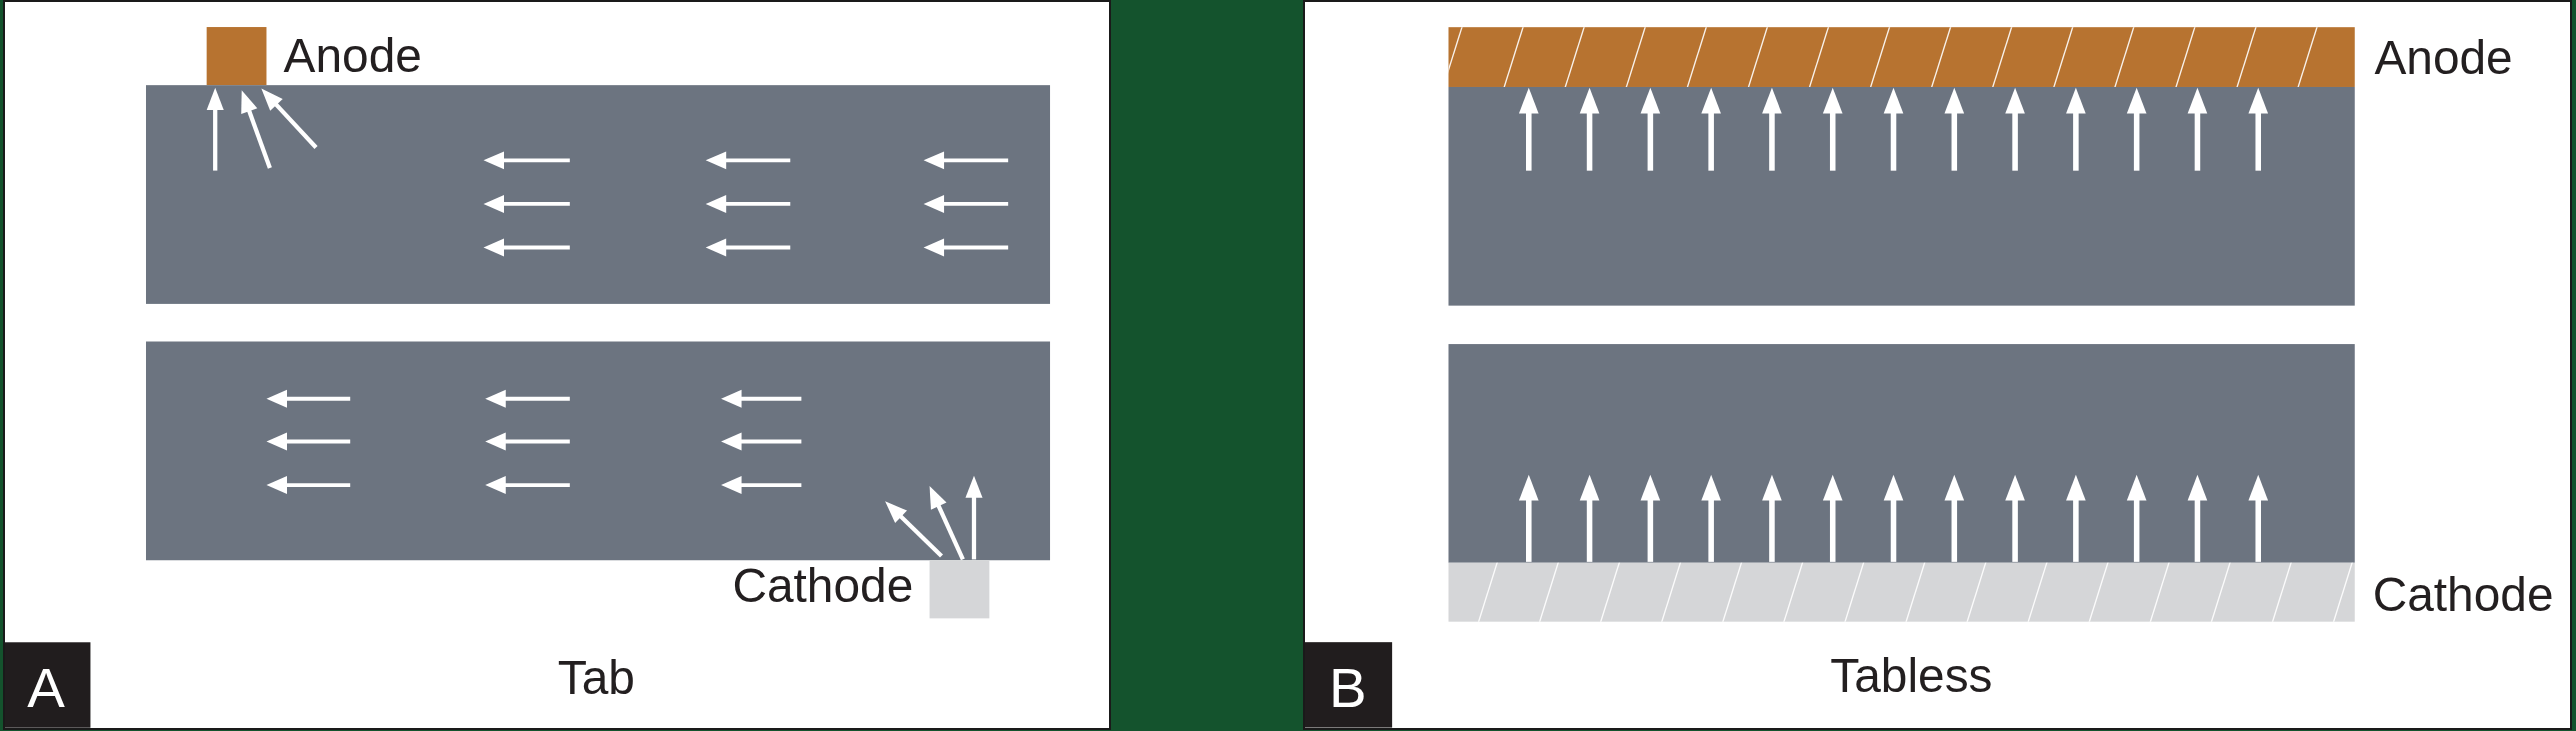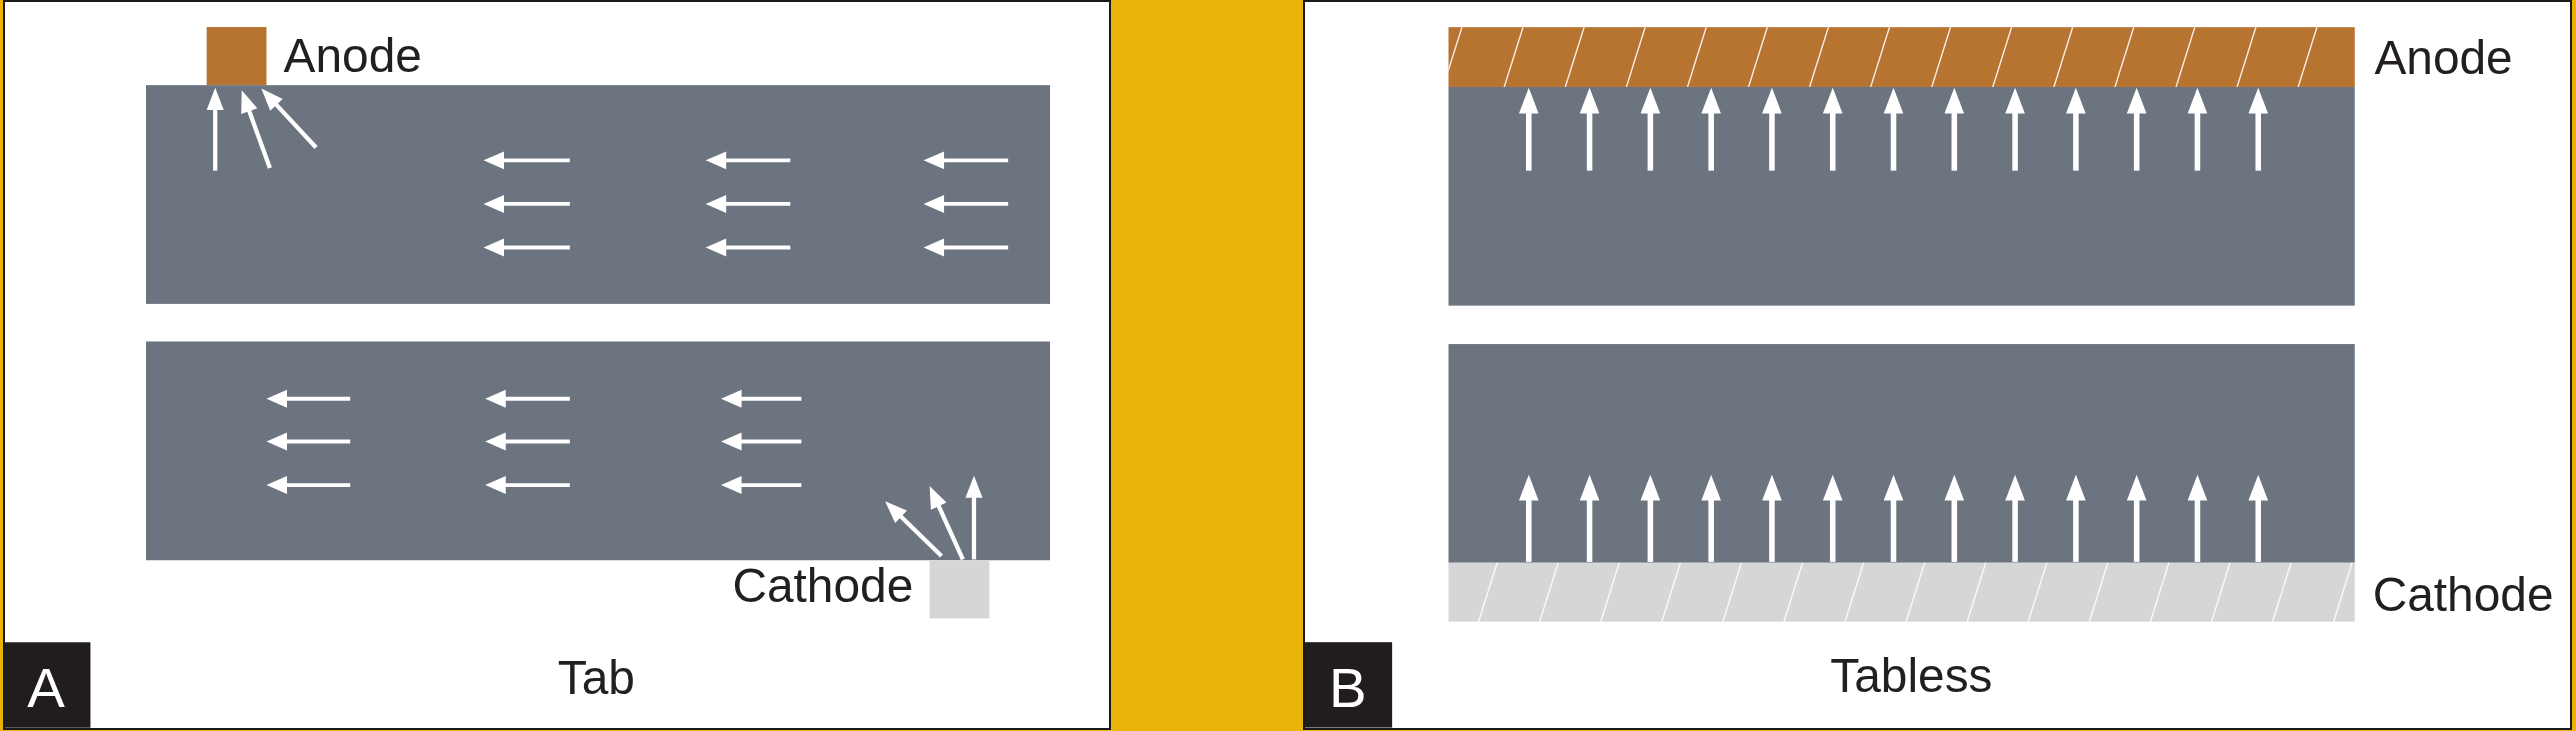--- a/index.html
+++ b/index.html
@@ -1,16 +1,16 @@
 <!DOCTYPE html>
 <html style="font-size:13.7px"><head>
 <meta charset="utf-8">
 <style>
   html,body{margin:0;padding:0;background:#ffffff;}
-  .figure{position:relative;width:2576px;height:731px;background:#eab308;
+  .figure{position:relative;width:2576px;height:731px;background:#14532d;
           font-family:"Liberation Sans",sans-serif;overflow:hidden;}
   .panel{position:absolute;top:0;height:730px;background:#ffffff;
          border:2.6px solid #1a1a1a;box-sizing:border-box;}
   #panelA{left:2.6px;width:1108px;}
   #panelB{left:1303px;width:1269px;}
   .panel svg{display:block;width:100%;height:100%;}
   .lbl{font-size:56px;fill:#231f20;}
   .cap{font-size:56px;fill:#231f20;text-anchor:middle;}
   .badge-letter{font-size:66px;fill:#ffffff;text-anchor:middle;}
 </style>

